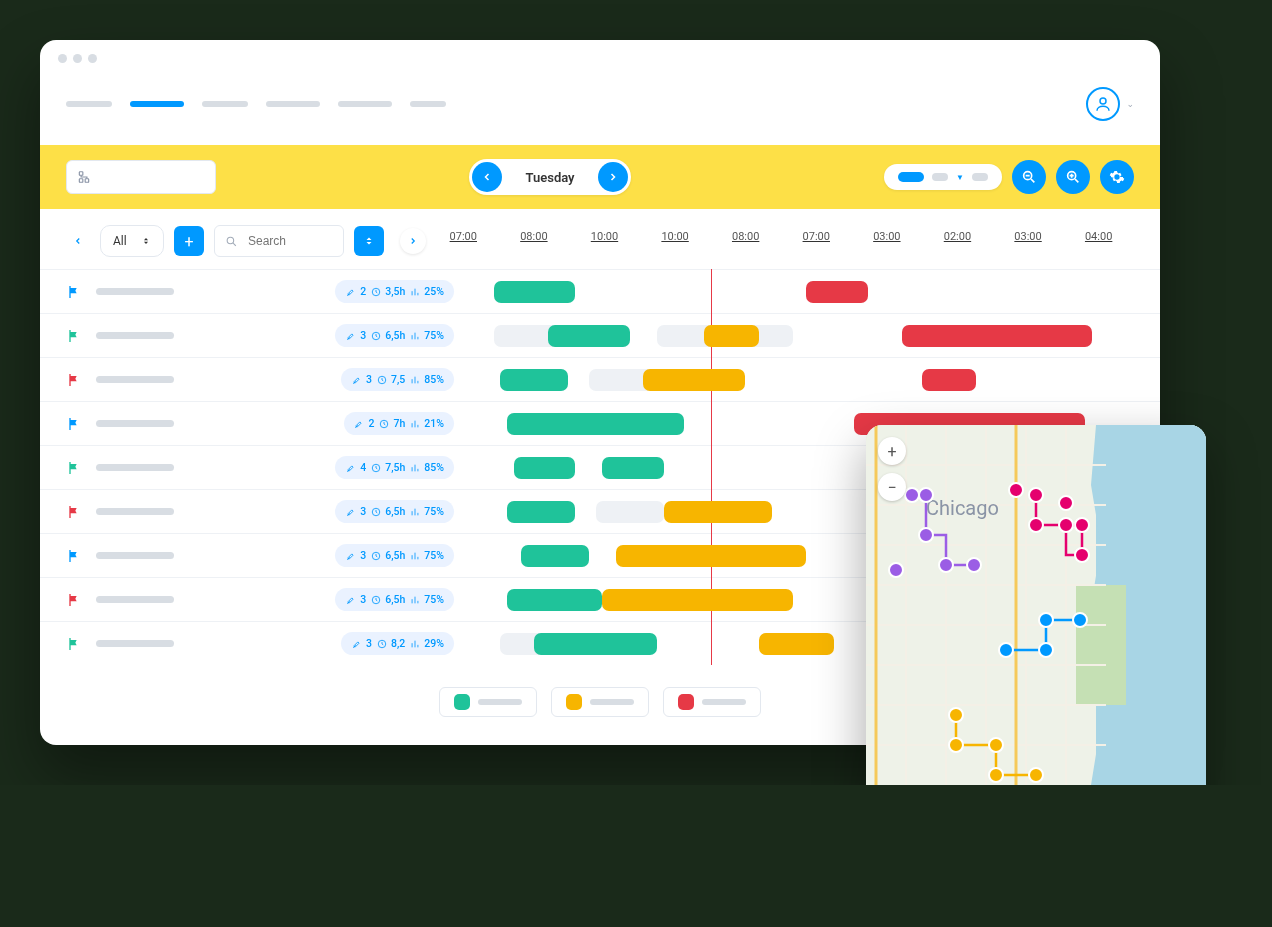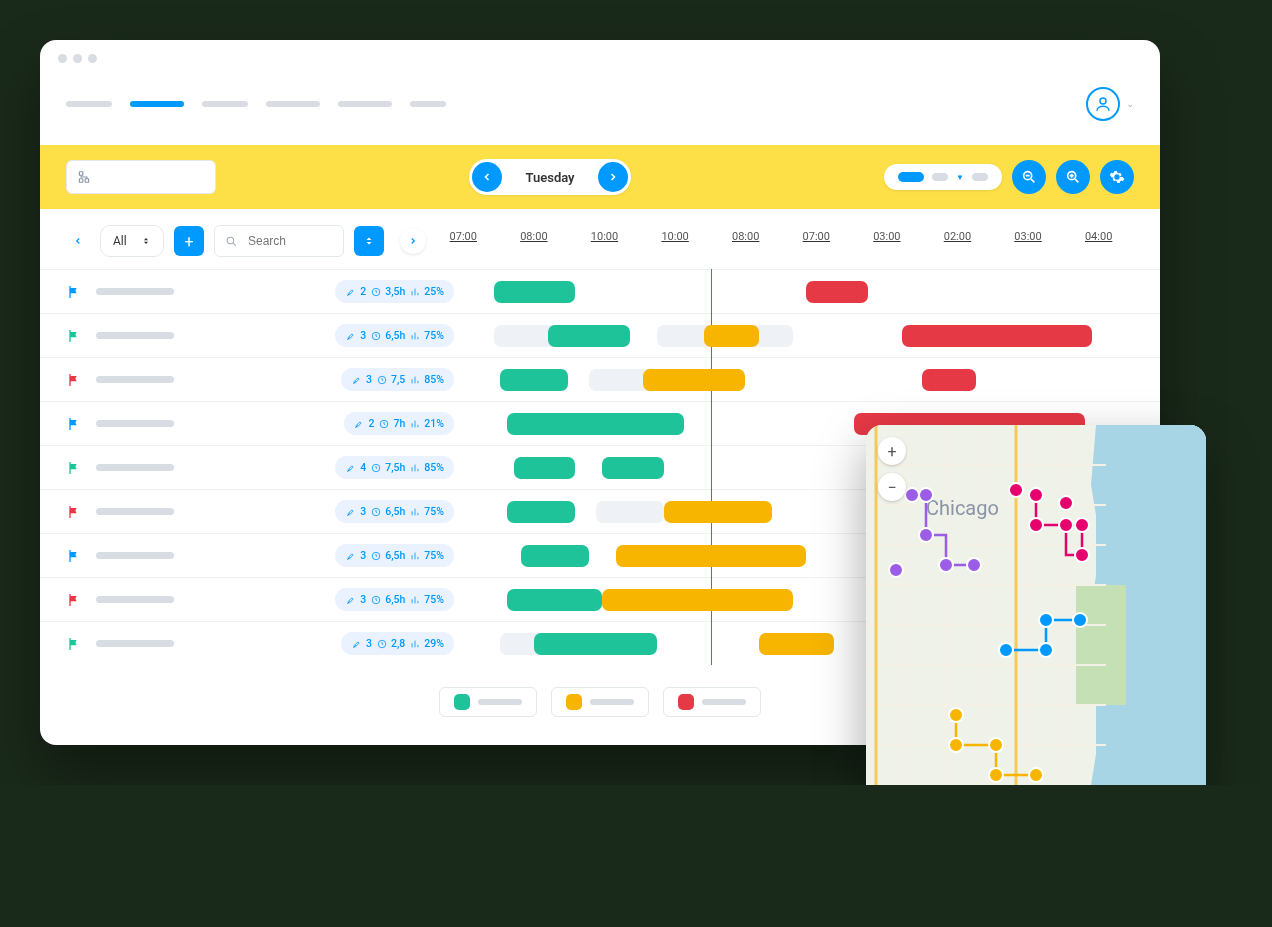--- a/index.html
+++ b/index.html
@@ -625,21 +625,21 @@
                     <path d="M14 7l3 3-9 9H5v-3l9-9zM3 21l6-6"></path>
                   </svg>
                 </span>
       <span>3</span>
       <span class="ic">
                   <svg width="10" height="10" viewBox="0 0 24 24" fill="none" stroke="#0099ff" stroke-width="2">
                     <circle cx="12" cy="12" r="9"></circle>
                     <path d="M12 7v5l3 2"></path>
                   </svg>
                 </span>
-      <span>2,8</span>
+      <span>8,2</span>
       <span class="ic">
                   <svg width="10" height="10" viewBox="0 0 24 24" fill="none" stroke="#0099ff" stroke-width="2">
                     <path d="M5 20V10M12 20V4M19 20v-6"></path>
                   </svg>
                 </span>
       <span>29%</span>
     </span>
             </div>
             <div class="timeline">
               <div class="bar ghost" style="left: 3%; width: 8%;"></div>

